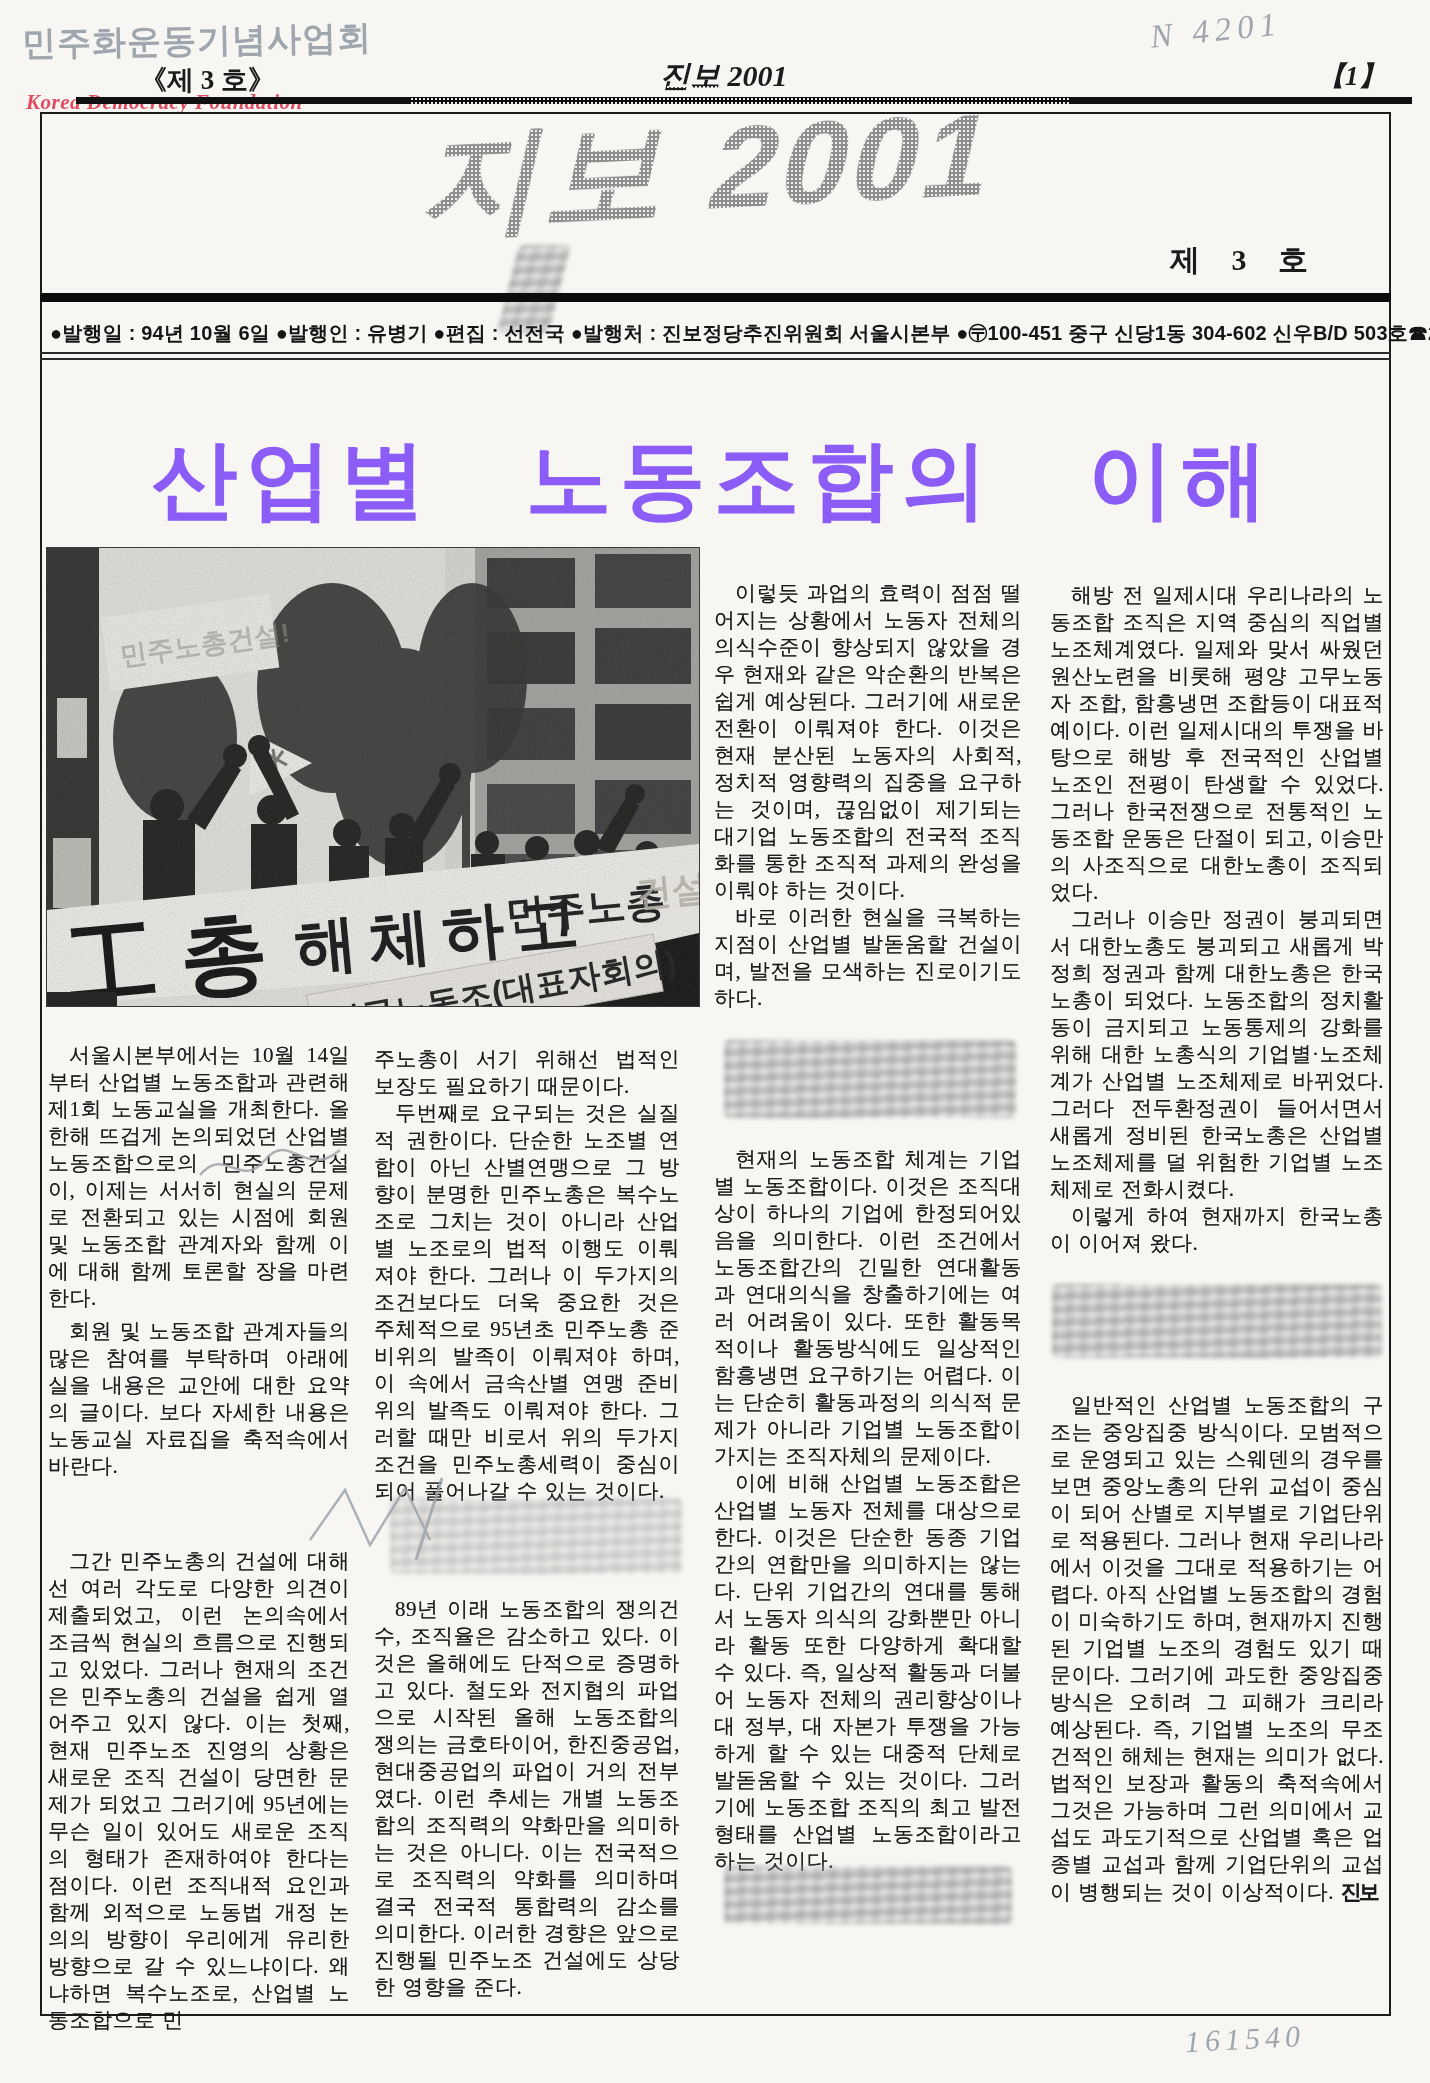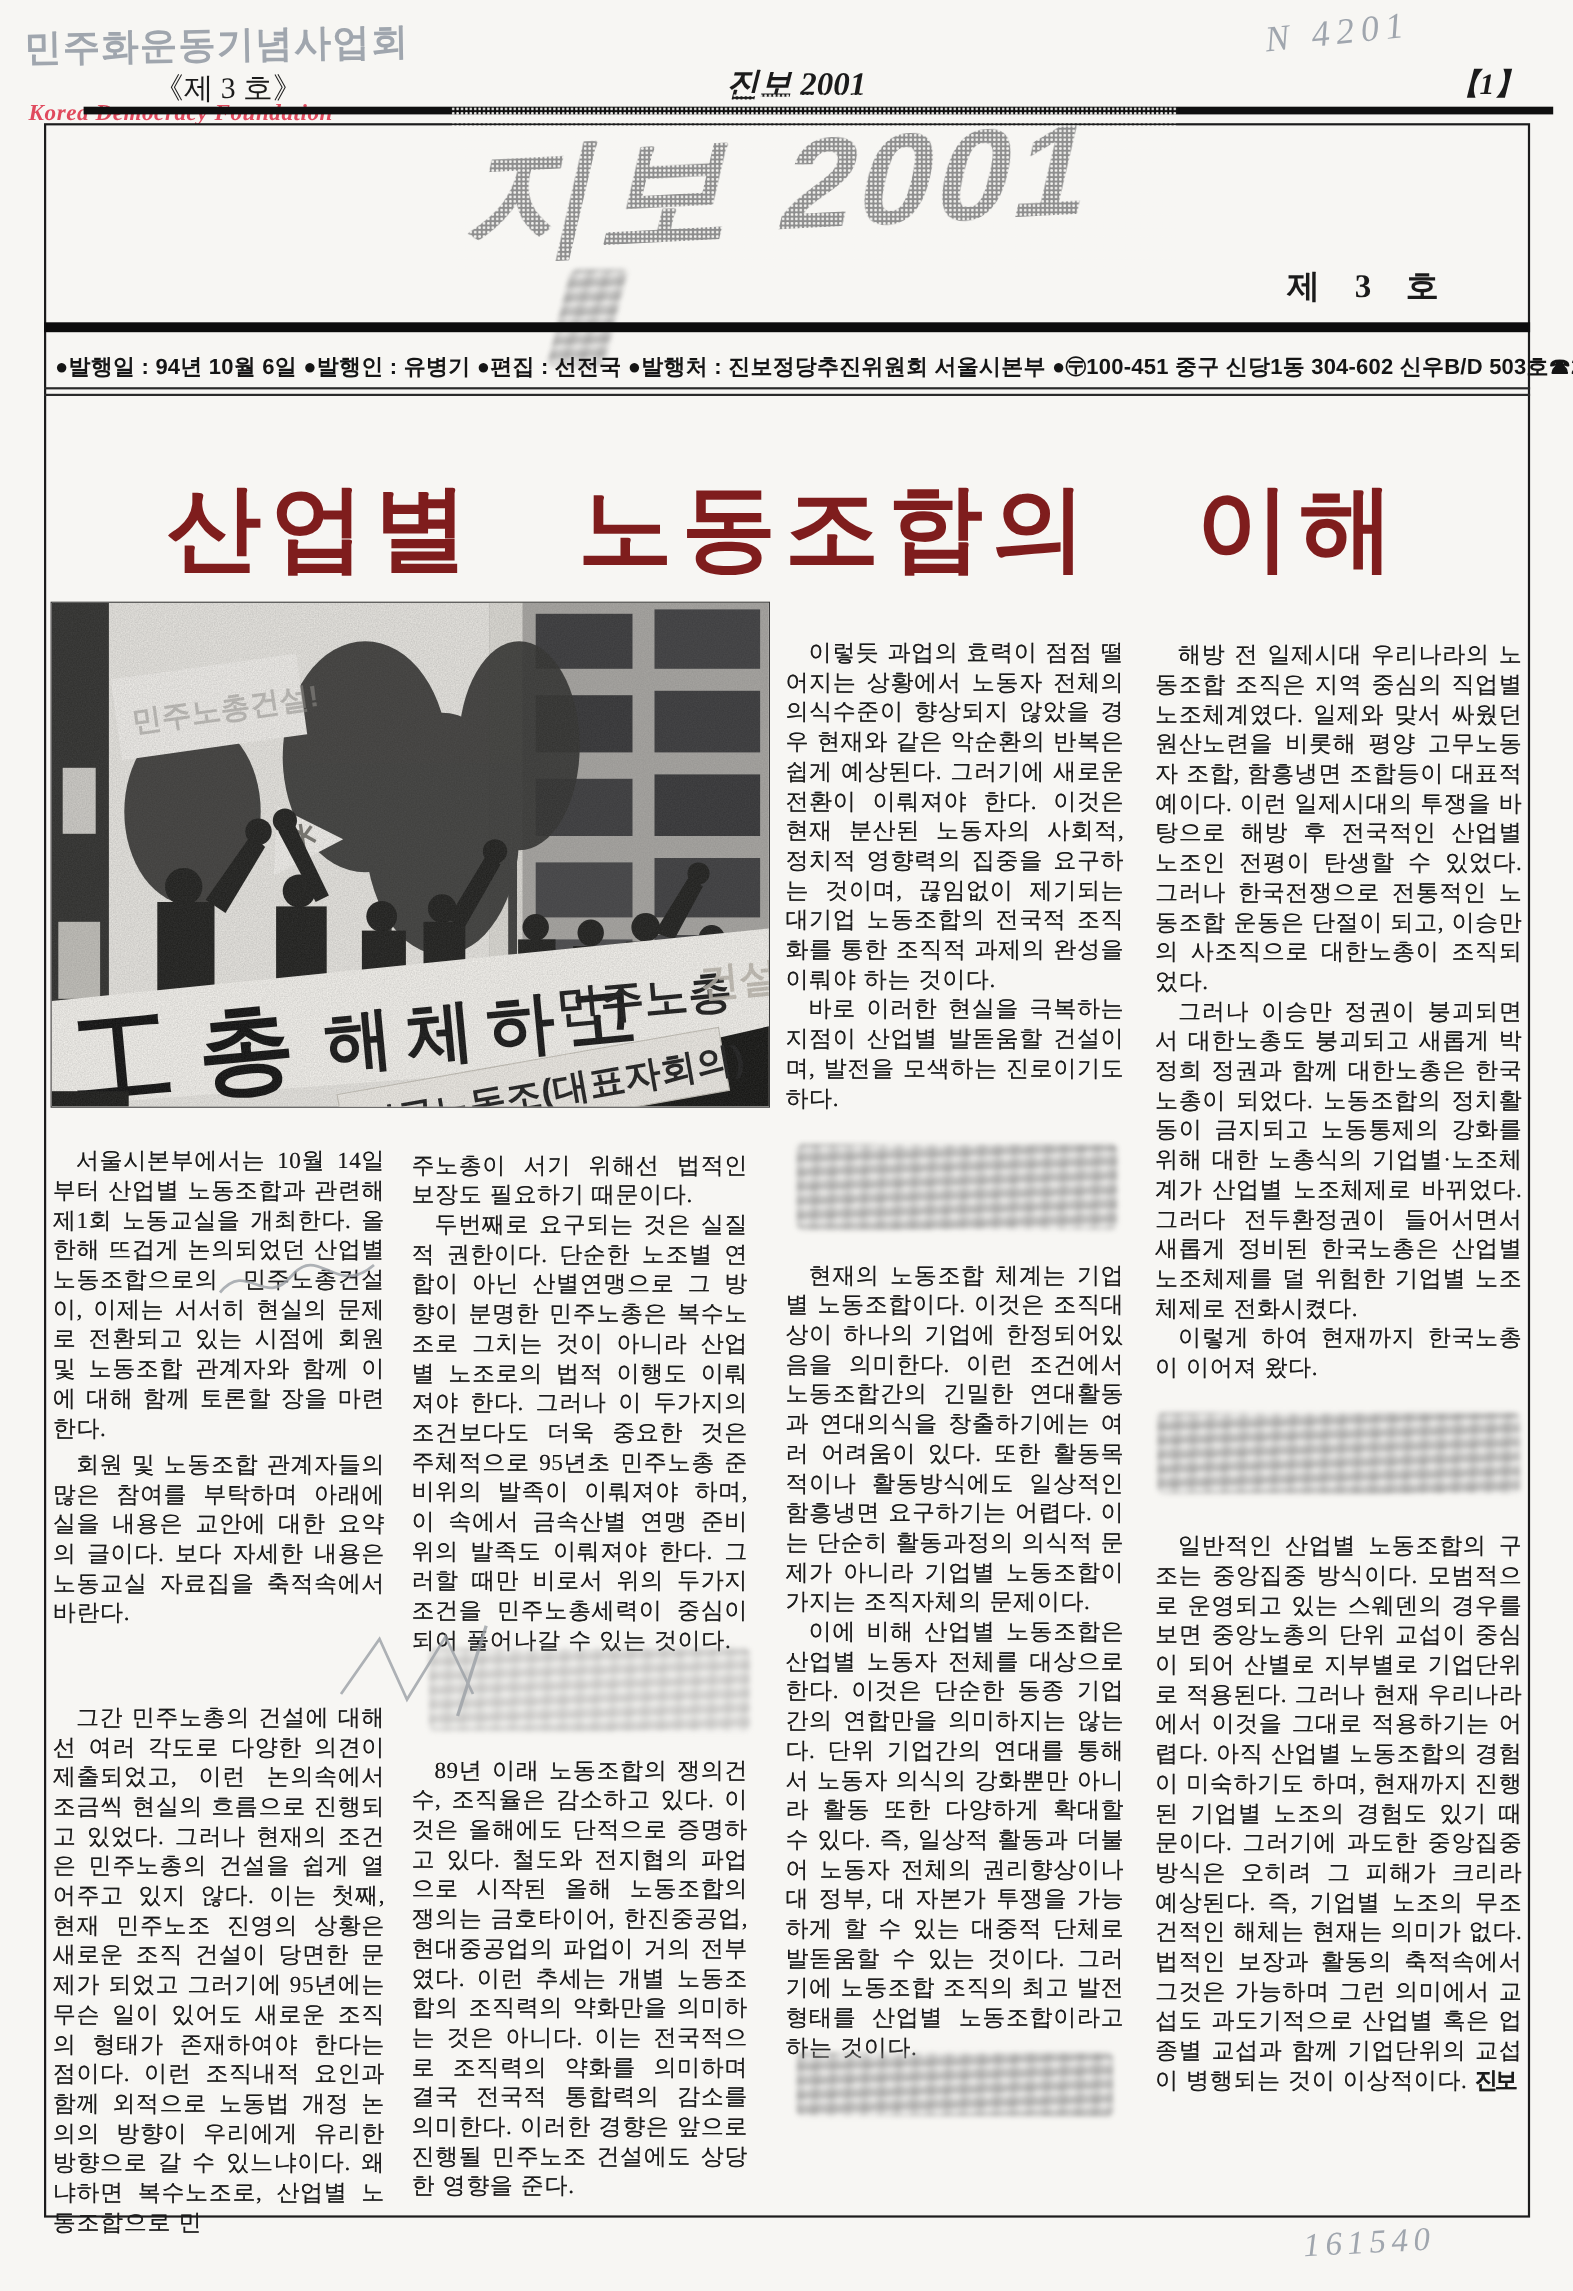--- a/index.html
+++ b/index.html
@@ -9,21 +9,21 @@
     font-family:"Liberation Serif",serif;
     color:#1b1b1b;overflow:hidden;
   }
   .abs{position:absolute;}
 
   
   .wm-kr{left:22px;top:18px;font-size:34px;font-weight:bold;color:#9199a3;
     letter-spacing:1px;opacity:.85;transform:rotate(-1deg);font-family:"Liberation Serif",serif;}
   .wm-en{left:26px;top:90px;font-size:21px;font-weight:bold;font-style:italic;color:#e04a5e;
     letter-spacing:.5px;}
-  .hdr-issue{left:140px;top:62px;font-size:27px;font-weight:normal;}
+  .hdr-issue{left:140px;top:62px;font-size:27px;font-weight:bold;}
   .hdr-title{left:652px;top:56px;font-size:30px;font-weight:bold;font-style:italic;
     border-bottom:3px solid #111;padding:0 8px 2px 8px;}
   .hdr-page{left:1318px;top:58px;font-size:27px;font-weight:bold;font-style:italic;}
   .hand{color:#a0a6ae;font-style:italic;font-family:"Liberation Serif",serif;}
   .hand-top{left:1150px;top:12px;font-size:33px;transform:rotate(-6deg);letter-spacing:6px;}
   .hand-bottom{left:1185px;top:2022px;font-size:30px;transform:rotate(-3deg);letter-spacing:5px;}
 
   .bar-top{left:76px;top:97px;width:1336px;height:7px;background:#101010;}
   .page-frame{left:40px;top:112px;width:1347px;height:1900px;border:2px solid #1c1c1c;}
   .bar-mast{left:40px;top:293px;width:1351px;height:9px;background:#0c0c0c;}
@@ -40,21 +40,21 @@
   .logo-blob{left:508px;top:245px;width:52px;height:88px;opacity:.45;transform:skewX(-14deg);}
   .mast-issue{left:1170px;top:240px;font-size:30px;font-weight:bold;letter-spacing:12px;}
 
   
   .publine{left:50px;top:320px;width:1334px;font-family:"Liberation Sans",sans-serif;
     font-size:20px;font-weight:bold;white-space:nowrap;letter-spacing:.2px;color:#151515;}
 
   
   .headline{left:40px;top:422px;width:1347px;text-align:center;
     font-family:"Liberation Sans",sans-serif;font-weight:900;font-size:86px;
-    letter-spacing:8px;word-spacing:60px;color:#7f1d1d;}
+    letter-spacing:8px;word-spacing:60px;color:#8b5cf6;}
 
   
   .col{position:absolute;}
   .col p{margin:0;font-size:21px;line-height:27px;text-align:justify;
     letter-spacing:.5px;word-spacing:1px;text-indent:1em;
     text-shadow:0 0 .4px rgba(0,0,0,.55);}
   .col p.noindent{text-indent:0;}
   .endmark{font-family:"Liberation Sans",sans-serif;font-weight:900;
     letter-spacing:-3px;font-size:21px;}
 

